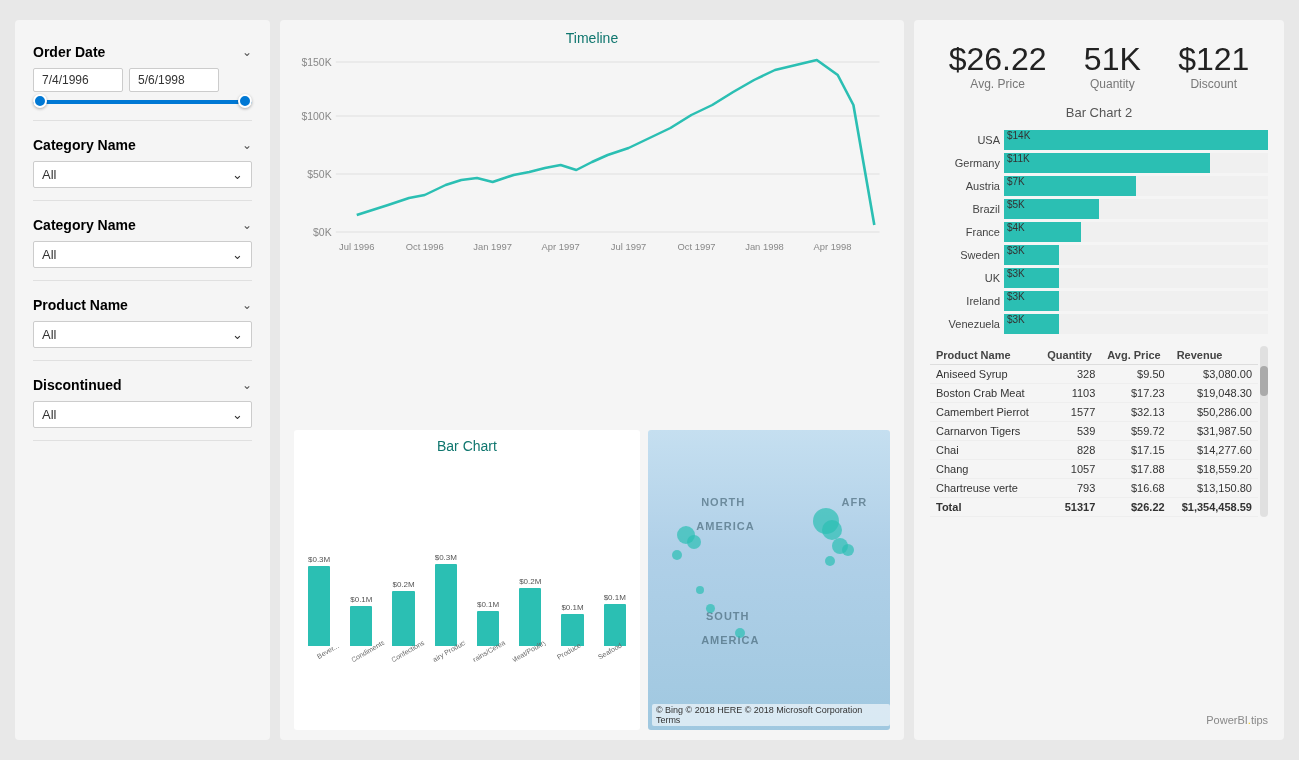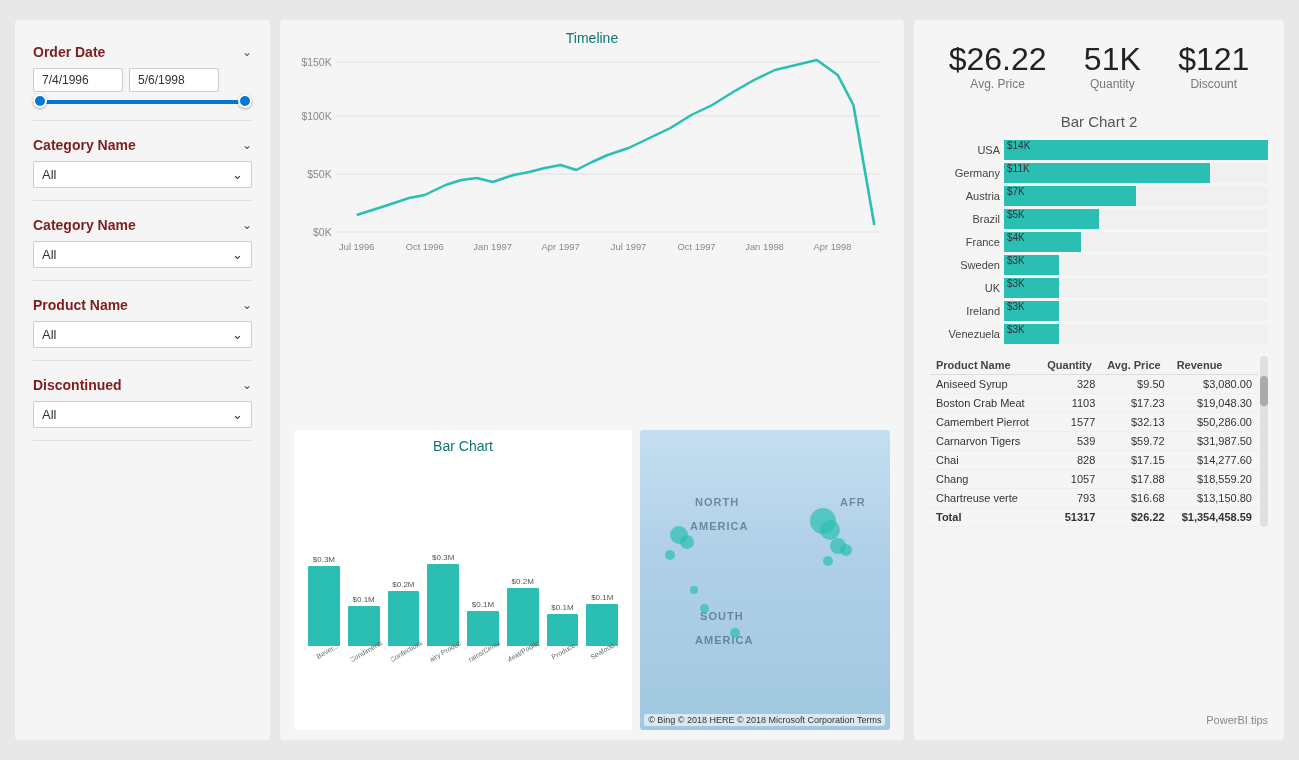--- a/index.html
+++ b/index.html
@@ -39,21 +39,21 @@
     .filter-section:first-child { padding-top: 4px; }
     .filter-header {
       display: flex;
       justify-content: space-between;
       align-items: center;
       margin-bottom: 8px;
     }
     .filter-title {
       font-size: 14px;
       font-weight: 700;
-      color: #7f1d1d;
+      color: #000000;
     }
     .chevron-icon {
       font-size: 12px;
       color: #555;
     }
     .date-row {
       display: flex;
       gap: 6px;
       margin-bottom: 8px;
     }
@@ -184,23 +184,23 @@
       font-weight: 300;
       color: #222;
       line-height: 1.1;
     }
     .kpi-label {
       font-size: 12px;
       color: #777;
     }
     .bar-chart2-title {
       text-align: center;
-      font-size: 15px;
+      font-size: 13px;
       color: #555;
-      margin: 10px 0 4px;
+      margin: 2px 0 4px;
     }
     .bar-chart2 {
       display: flex;
       flex-direction: column;
       gap: 3px;
       font-size: 11px;
     }
     .bar2-row {
       display: flex;
       align-items: center;
@@ -267,21 +267,21 @@
       text-align: right;
       font-size: 11px;
       color: #888;
       padding: 2px 0;
     }
     .powerbi-badge span { color: #f2c811; }
     .bars-area {
       flex: 1;
       display: flex;
       align-items: flex-end;
-      gap: 8px;
+      gap: 20px;
       padding: 8px 4px 0;
       position: relative;
     }
     .bar-item {
       display: flex;
       flex-direction: column;
       align-items: center;
       flex: 1;
     }
     .bar-value-label {

